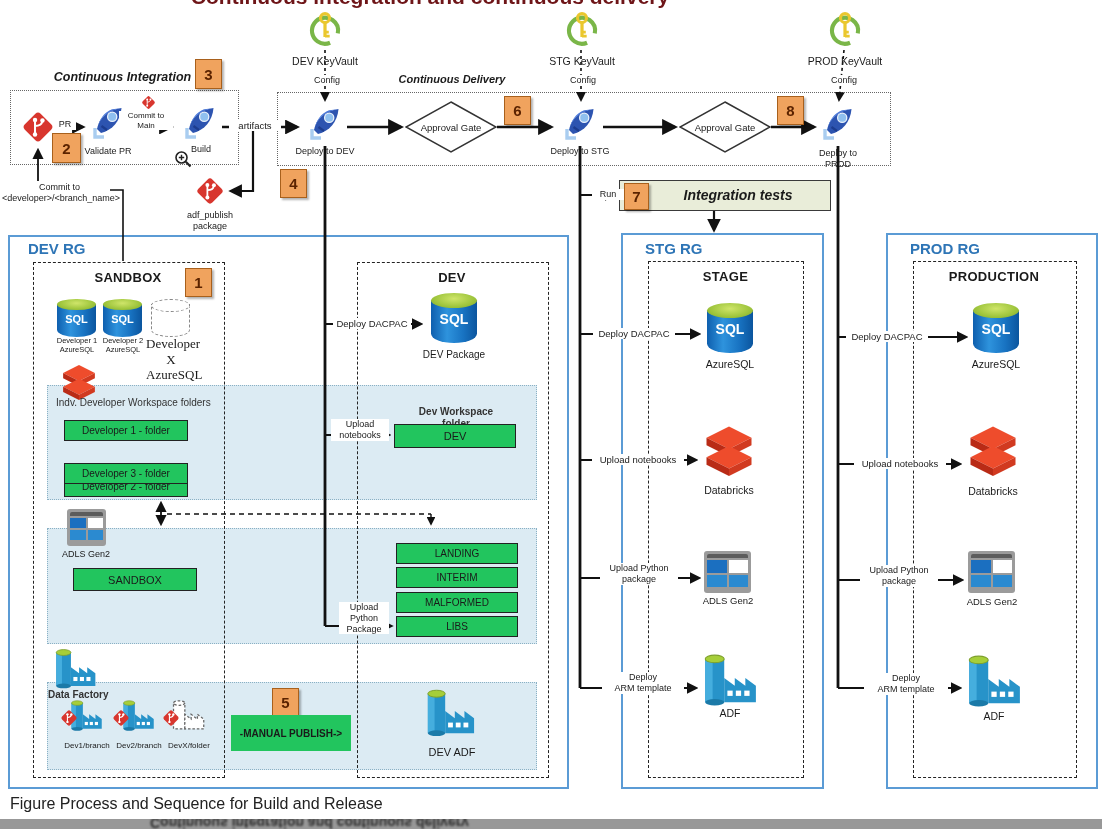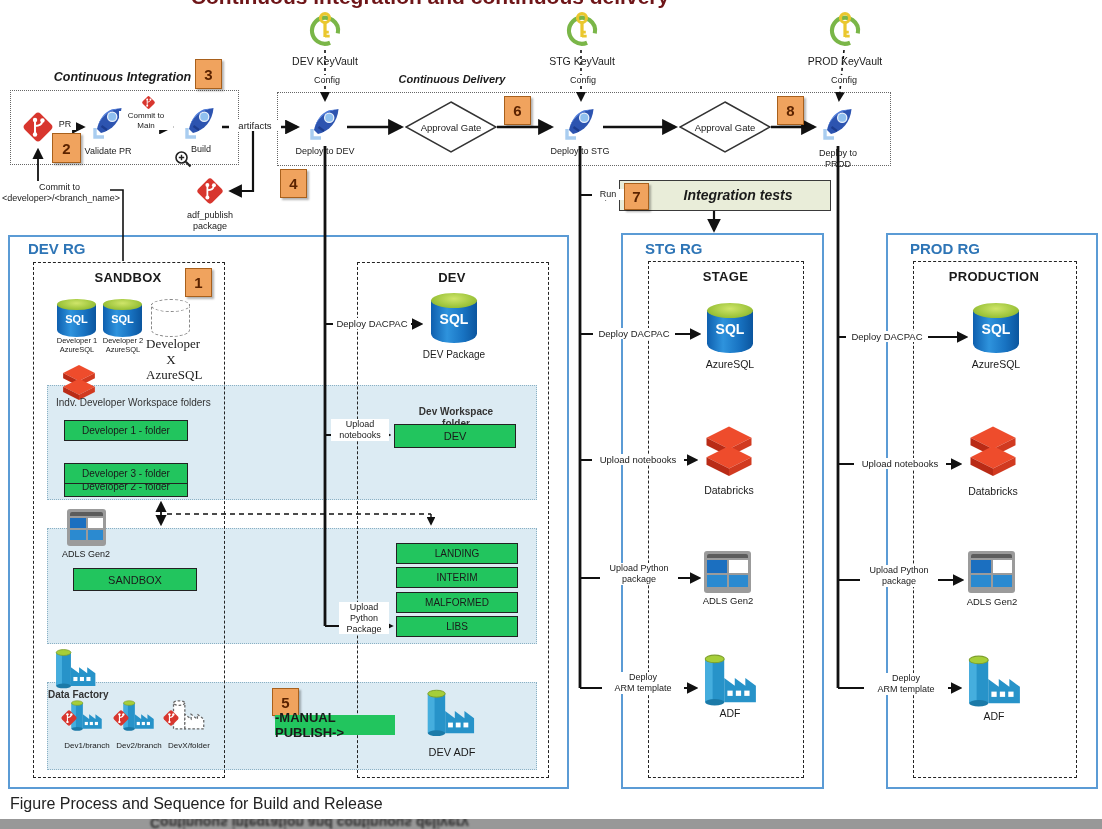--- a/index.html
+++ b/index.html
@@ -330,21 +330,21 @@
   <svg class="abs" style="left:112px;top:709px;" width="18" height="18">
       <use href="#gitd"></use>
     </svg>
   <svg class="abs" style="left:162px;top:709px;" width="18" height="18">
       <use href="#gitd"></use>
     </svg>
   <div class="lbl" style="left:61px;top:741px;width:52px;font-size:8px;">Dev1/branch</div>
   <div class="lbl" style="left:113px;top:741px;width:52px;font-size:8px;">Dev2/branch</div>
   <div class="lbl" style="left:163px;top:741px;width:52px;font-size:8px;">DevX/folder</div>
   <div class="badge" style="left:272px;top:688px;width:25px;height:26px;">5</div>
-  <div class="wbox" style="left:231px;top:715px;width:120px;height:20px;font-weight:bold;font-size:13px;border:none;margin-left:44px;">-MANUAL PUBLISH-&gt;</div>
+  <div class="wbox" style="left:231px;top:715px;width:120px;height:36px;font-weight:bold;font-size:10px;border:none;">-MANUAL PUBLISH-&gt;</div>
 
   <div class="env-title" style="left:407px;top:270px;width:90px;">DEV</div>
   <div class="sql" style="left:431px;top:293px;width:46px;height:50px;">
     <div class="sql-body"></div>
       <div class="sql-top"></div>
       <span class="sql-txt" style="font-size:14px;">SQL</span>
   </div>
   <div class="lbl" style="left:418px;top:349px;width:72px;font-size:10px;">DEV Package</div>
   <div class="lbl wbg" style="left:333px;top:318px;width:74px;font-size:9.5px;">Deploy DACPAC</div>
   <div class="lbl" style="left:408px;top:406px;width:96px;font-size:10px;font-weight:bold;color:#333;">Dev Workspace folder</div>

